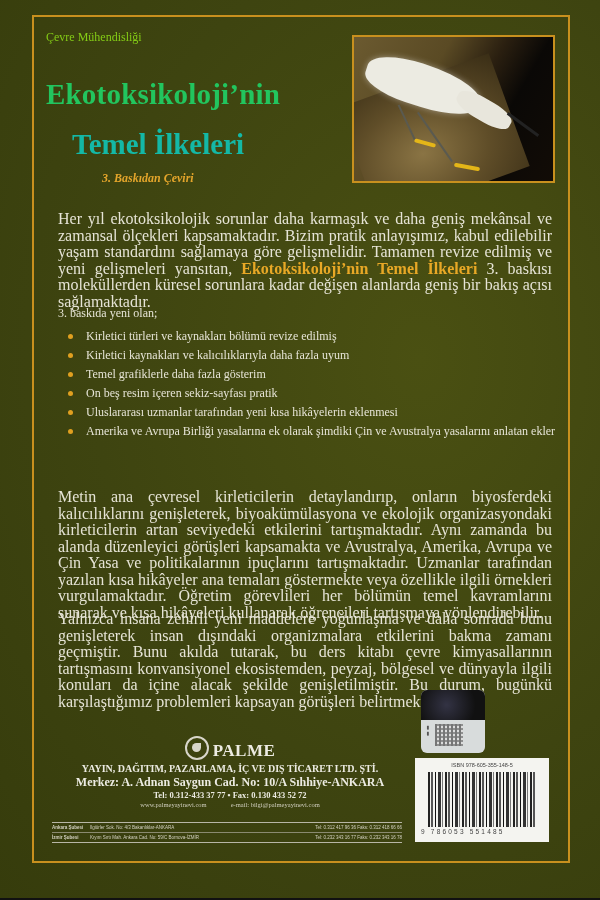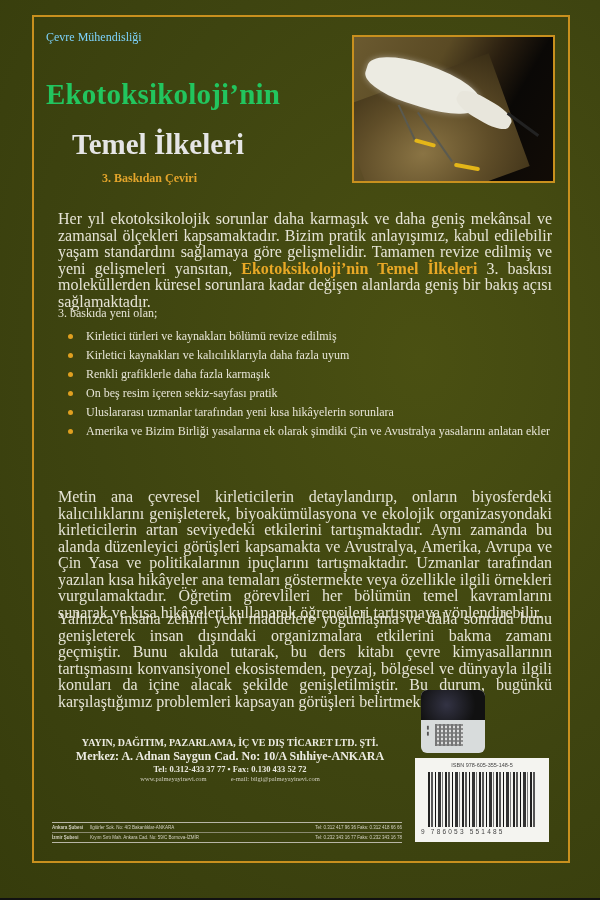--- a/index.html
+++ b/index.html
@@ -13,33 +13,33 @@
     position: absolute; left: 0; top: 0; width: 600px; height: 898px;
     background: radial-gradient(ellipse at 70% 40%, #4a5012 0%, #3e4410 55%, #363c0c 100%);
   }
   .bottom-strip { position: absolute; left: 0; top: 898px; width: 600px; height: 2px; background: #111; }
   .frame {
     position: absolute; left: 32px; top: 15px; width: 538px; height: 848px;
     border: 2px solid #c8901e; box-sizing: border-box;
   }
   .series {
     position: absolute; left: 46px; top: 30px;
-    font-size: 12px; color: #7dd3fc;
+    font-size: 12px; color: #84cc16;
   }
   .title {
     position: absolute; left: 46px; top: 78px;
     font-size: 29px; font-weight: bold; color: #22c55e; letter-spacing: 0.2px;
   }
   .title2 {
     position: absolute; left: 72px; top: 128px;
-    font-size: 29px; font-weight: bold; color: #e5e5e5;
+    font-size: 29px; font-weight: bold; color: #14b8a6;
   }
   .edition {
     position: absolute; left: 102px; top: 171px;
-    font-size: 12px; font-weight: bold; color: #e3a52b;
+    font-size: 12px; font-weight: bold; color: #e3a52b; font-style: italic;
   }
   .photo {
     position: absolute; left: 352px; top: 35px; width: 203px; height: 148px;
     border: 2px solid #c8901e; box-sizing: border-box; overflow: hidden;
     background: linear-gradient(120deg, #6b5a30 0%, #5a4a24 35%, #2a1f10 55%, #0a0806 70%, #120c06 100%);
   }
   .photo .rock {
     position: absolute; left: 0; top: 40px; width: 160px; height: 120px;
     background: radial-gradient(ellipse at 40% 60%, #8a7444 0%, #5f4d28 50%, #3a2e16 100%);
     transform: rotate(-20deg);
@@ -154,30 +154,34 @@
 </div>
 
 <div class="text-block" style="top:211px;">
   <span>Her yıl ekotoksikolojik sorunlar daha karmaşık ve daha geniş mekânsal ve zamansal ölçekleri kapsamaktadır. Bizim pratik anlayışımız, kabul edilebilir yaşam standardını sağlamaya göre gelişmelidir. Tamamen revize edilmiş ve yeni gelişmeleri yansıtan, </span><span class="hl">Ekotoksikoloji’nin Temel İlkeleri</span><span> 3. baskısı moleküllerden küresel sorunlara kadar değişen alanlarda geniş bir bakış açısı sağlamaktadır.</span>
 </div>
 
 <div class="list-intro">3. baskıda yeni olan;</div>
 <ul class="bullets">
   <li><span class="dot"></span><span>Kirletici türleri ve kaynakları bölümü revize edilmiş</span></li>
   <li><span class="dot"></span><span>Kirletici kaynakları ve kalıcılıklarıyla daha fazla uyum</span></li>
-  <li><span class="dot"></span><span>Renkli grafiklerle daha fazla karmaşık</span></li>
+  <li><span class="dot"></span><span>Temel grafiklerle daha fazla gösterim</span></li>
   <li><span class="dot"></span><span>On beş resim içeren sekiz-sayfası pratik</span></li>
-  <li><span class="dot"></span><span>Uluslararası uzmanlar tarafından yeni kısa hikâyelerin sorunlara</span></li>
-  <li><span class="dot"></span><span>Amerika ve Bizim Birliği yasalarına ek olarak şimdiki Çin ve Avustralya yasalarını anlatan ekler</span></li>
+  <li><span class="dot"></span><span>Uluslararası uzmanlar tarafından yeni kısa hikâyelerin eklenmesi</span></li>
+  <li><span class="dot"></span><span>Amerika ve Avrupa Birliği yasalarına ek olarak şimdiki Çin ve Avustralya yasalarını anlatan ekler</span></li>
 </ul>
 
 <div class="text-block" style="top:489px;">Metin ana çevresel kirleticilerin detaylandırıp, onların biyosferdeki kalıcılıklarını genişleterek, biyoakümülasyona ve ekolojik organizasyondaki kirleticilerin artan seviyedeki etkilerini tartışmaktadır. Aynı zamanda bu alanda düzenleyici görüşleri kapsamakta ve Avustralya, Amerika, Avrupa ve Çin Yasa ve politikalarının ipuçlarını tartışmaktadır. Uzmanlar tarafından yazılan kısa hikâyeler ana temaları göstermekte veya özellikle ilgili örnekleri vurgulamaktadır. Öğretim görevlileri her bölümün temel kavramlarını sunarak ve kısa hikâyeleri kullanarak öğrencileri tartışmaya yönlendirebilir.</div>
 <div class="text-block" style="top:611px;">Yalnızca insana zehirli yeni maddelere yoğunlaşma ve daha sonrada bunu genişleterek insan dışındaki organizmalara etkilerini bakma zamanı geçmiştir. Bunu akılda tutarak, bu ders kitabı çevre kimyasallarının tartışmasını konvansiyonel ekosistemden, peyzaj, bölgesel ve dünyayla ilgili konuları da içine alacak şekilde genişletilmiştir. Bu durum, bugünkü karşılaştığımız problemleri kapsayan görüşleri belirtmektedir.</div>
 
 <div class="publisher">
+  <div class="pub-logo-row">
+    <span class="pub-logo"></span>
+    <span class="pub-name">PALME</span>
+  </div>
   <div class="pub-line1">YAYIN, DAĞITIM, PAZARLAMA, İÇ VE DIŞ TİCARET LTD. ŞTİ.</div>
   <div class="pub-line2">Merkez: A. Adnan Saygun Cad. No: 10/A Sıhhiye-ANKARA</div>
   <div class="pub-line3">Tel: 0.312-433 37 77   •   Fax: 0.130 433 52 72</div>
   <div class="pub-line4">
     <span>www.palmeyayinevi.com</span>
     <span>e-mail: bilgi@palmeyayinevi.com</span>
   </div>
 </div>
 
 <div class="branches">

